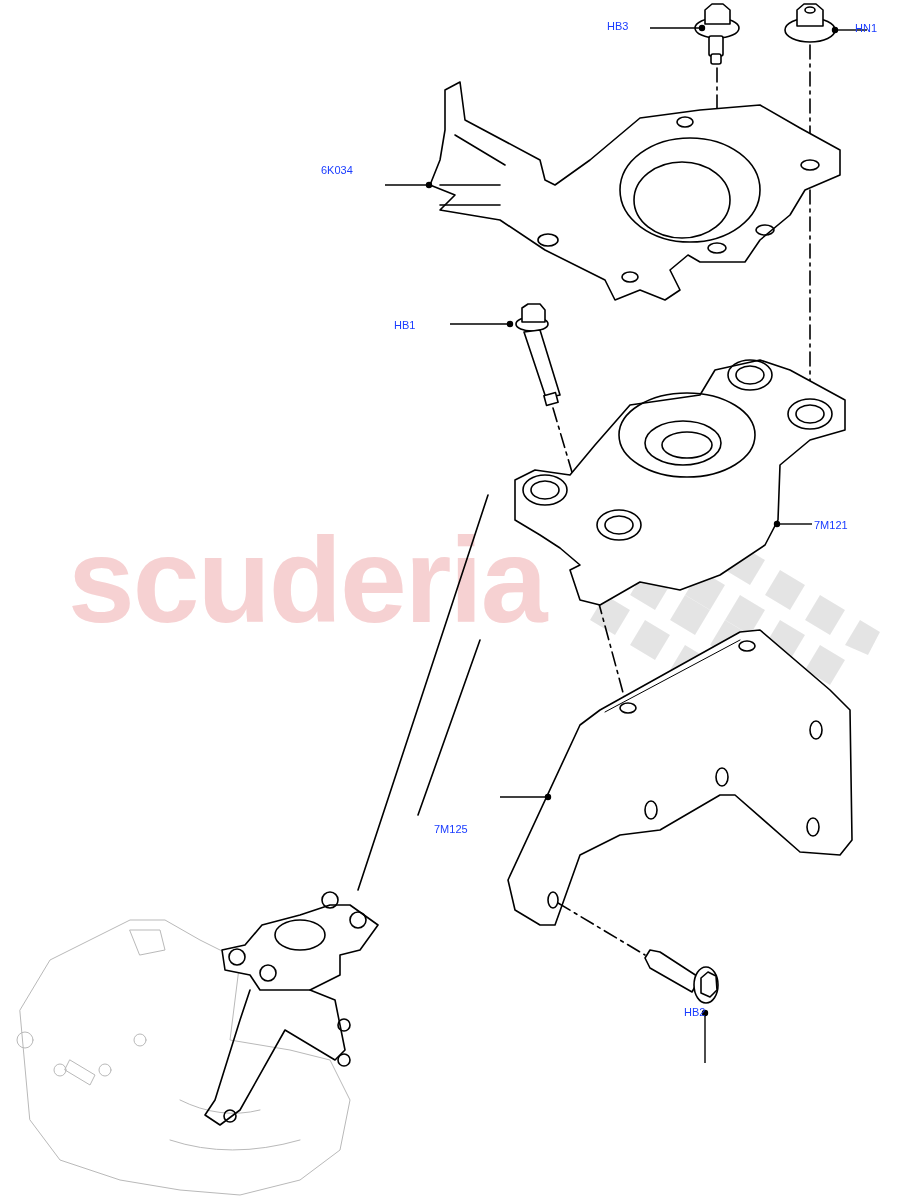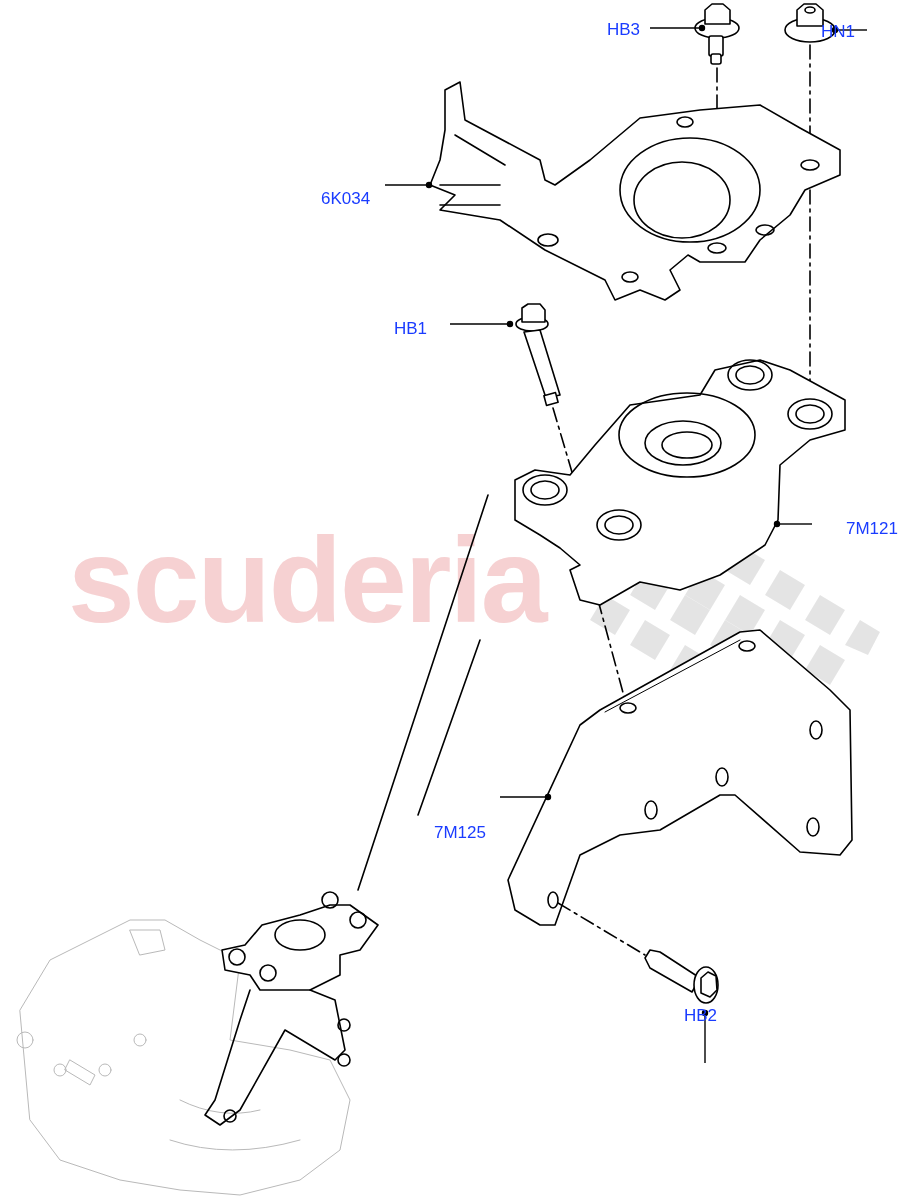--- a/index.html
+++ b/index.html
@@ -1,18 +1,18 @@
 <!DOCTYPE html>
 <html><head>
 <meta charset="utf-8">
 <style>
   html, body { margin: 0; padding: 0; background: #ffffff; }
   body { width: 915px; height: 1200px; position: relative; overflow: hidden; font-family: "Liberation Sans", sans-serif; }
   #diagram { position: absolute; left: 0; top: 0; width: 915px; height: 1200px; }
-  .label { position: absolute; font-family: "Liberation Sans", sans-serif; font-size: 17px; color: #1a3cff; line-height: 1; white-space: nowrap; cursor: pointer; }
+  .label { position: absolute; font-family: "Liberation Sans", sans-serif; font-size: 11px; color: #1a3cff; line-height: 1; white-space: nowrap; cursor: pointer; }
   .wm-main { position: absolute; left: 68px; top: 520px; font-family: "Liberation Sans", sans-serif; font-size: 120px; font-weight: bold; color: #f6d1d2; letter-spacing: -2px; line-height: 1; }
   .wm-sub { position: absolute; left: 70px; top: 645px; font-family: "Liberation Sans", sans-serif; font-size: 44px; color: #e8e8e8; letter-spacing: 50px; line-height: 1; }
 </style>
 </head>
 <body>
 
 <div id="diagram">
 
   <div class="wm-main">scuderia</div>
 
@@ -157,19 +157,19 @@
       <line x1="780" y1="524" x2="812" y2="524"></line>
       <circle cx="777" cy="524" r="2.5"></circle>
       <line x1="500" y1="797" x2="546" y2="797"></line>
       <circle cx="548" cy="797" r="2.5"></circle>
       <line x1="705" y1="1015" x2="705" y2="1063"></line>
       <circle cx="705" cy="1013" r="2.5"></circle>
     </g>
   </svg>
 
   <div class="label" style="left:607px;top:21px">HB3</div>
-  <div class="label" style="left:821px;top:23px">HN1</div>
-  <div class="label" style="left:321px;top:190px">6K034</div>
+  <div class="label" style="left:855px;top:23px">HN1</div>
+  <div class="label" style="left:321px;top:165px">6K034</div>
   <div class="label" style="left:394px;top:320px">HB1</div>
-  <div class="label" style="left:846px;top:520px">7M121</div>
+  <div class="label" style="left:814px;top:520px">7M121</div>
   <div class="label" style="left:434px;top:824px">7M125</div>
   <div class="label" style="left:684px;top:1007px">HB2</div>
 </div>
 
 </body></html>

